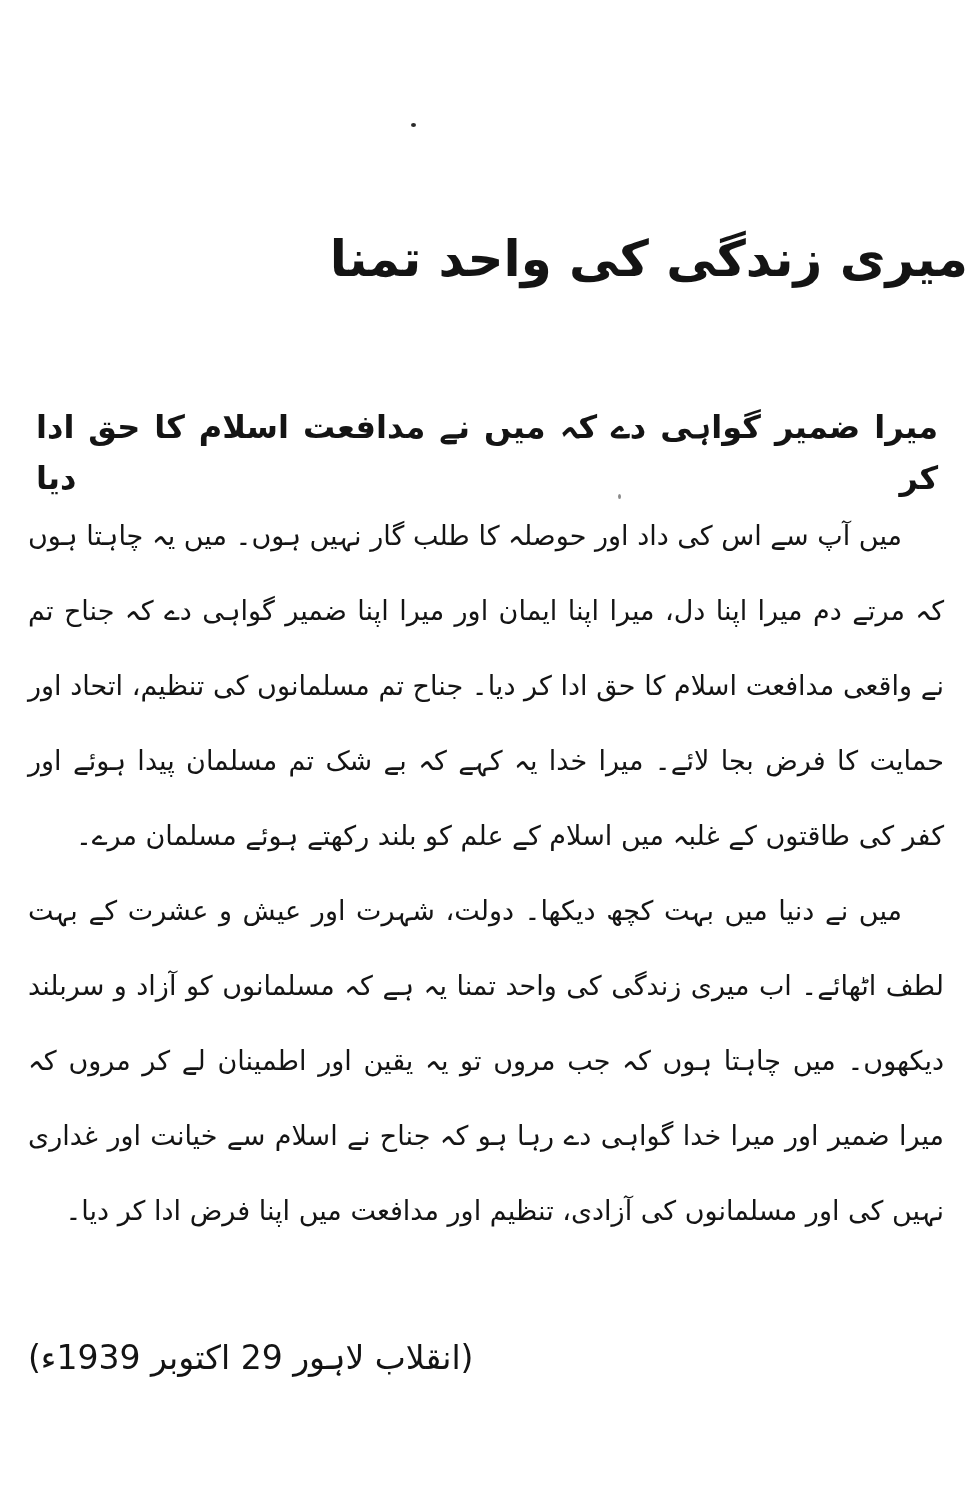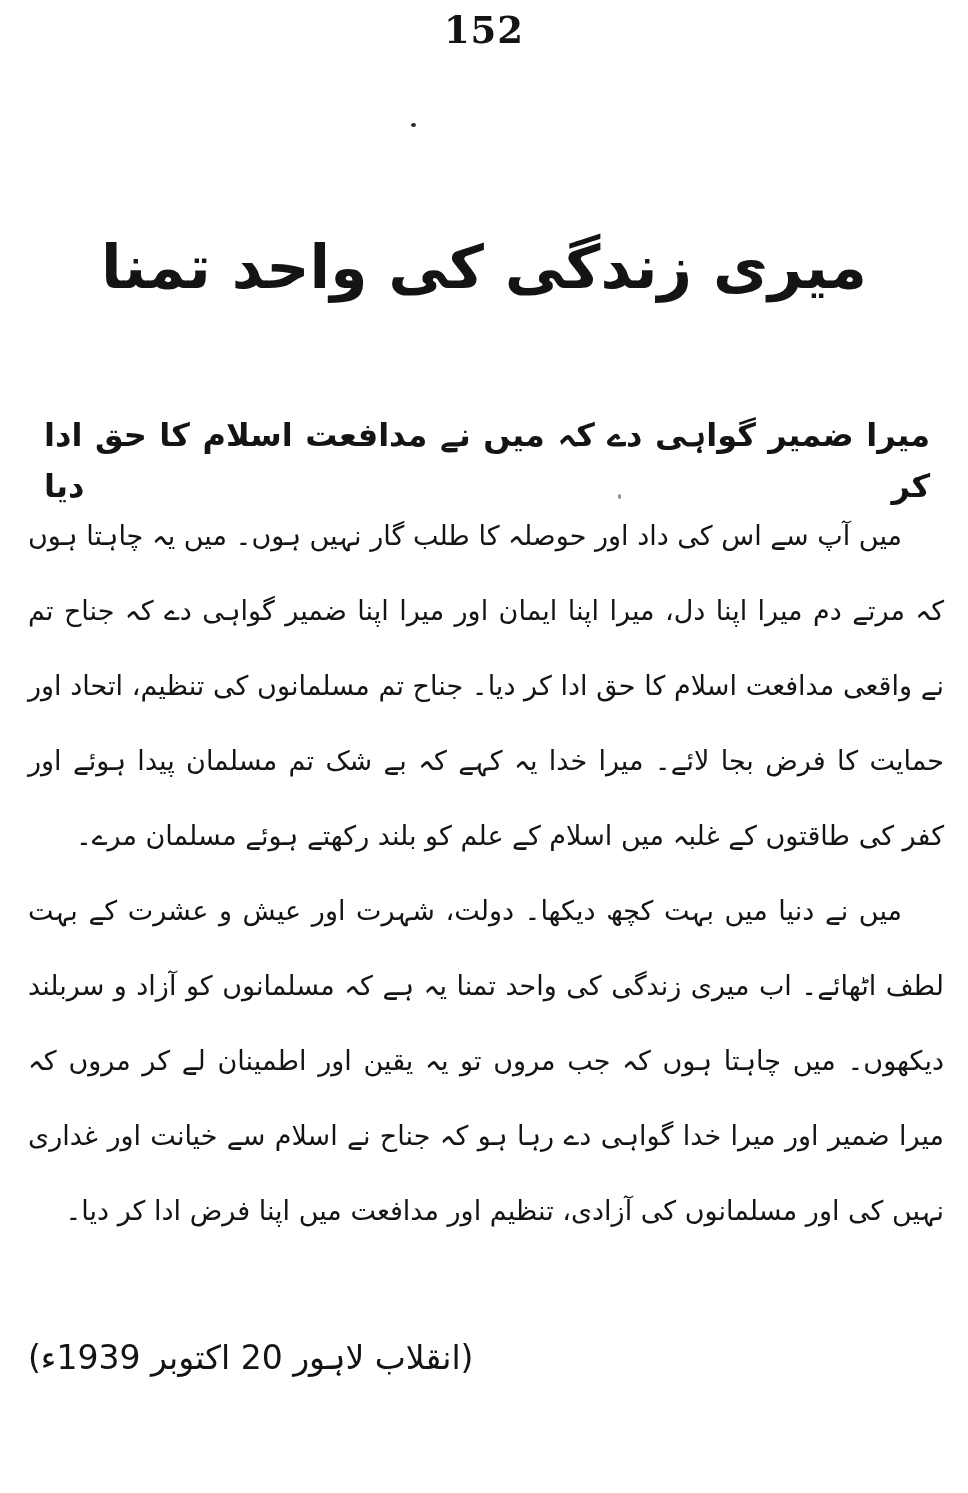--- a/index.html
+++ b/index.html
@@ -26,32 +26,32 @@
     font-weight: bold;
     font-size: 37px;
     letter-spacing: 1px;
   }
   .title {
     position: absolute;
     top: 222px;
     left: 0;
     right: 0;
     margin: 0;
-    text-align: center;
+    text-align: right;
     direction: rtl;
-    font-size: 60px;
+    font-size: 50px;
     font-weight: bold;
     line-height: 1.5;
   }
   .heading {
     position: absolute;
     top: 398px;
     left: 32px;
     right: 26px;
-    margin: 12px;
+    margin: 4px;
     direction: rtl;
     font-size: 32px;
     font-weight: bold;
     line-height: 1.6;
     text-align: justify;
     text-align-last: justify;
   }
   .body-text {
     position: absolute;
     top: 498px;
@@ -81,29 +81,28 @@
     border-radius: 50%;
   }
   .speck.s1 { left: 411px; top: 123px; width: 5px; height: 4px; }
   .speck.s2 { left: 618px; top: 494px; width: 3px; height: 5px; opacity: .55; }
 </style>
 </head>
 <body>
 
 <div class="page">
 
-  <div class="page-number">152</div>
 
   <div class="speck s1"></div>
   <div class="speck s2"></div>
 
   <h1 class="title" dir="rtl">میری زندگی کی واحد تمنا</h1>
 
   <h2 class="heading" dir="rtl">میرا ضمیر گواہی دے کہ میں نے مدافعت اسلام کا حق ادا کر دیا</h2>
 
   <div class="body-text" dir="rtl">
     <p>میں آپ سے اس کی داد اور حوصلہ کا طلب گار نہیں ہوں۔ میں یہ چاہتا ہوں کہ مرتے دم میرا اپنا دل، میرا اپنا ایمان اور میرا اپنا ضمیر گواہی دے کہ جناح تم نے واقعی مدافعت اسلام کا حق ادا کر دیا۔ جناح تم مسلمانوں کی تنظیم، اتحاد اور حمایت کا فرض بجا لائے۔ میرا خدا یہ کہے کہ بے شک تم مسلمان پیدا ہوئے اور کفر کی طاقتوں کے غلبہ میں اسلام کے علم کو بلند رکھتے ہوئے مسلمان مرے۔</p>
     <p>میں نے دنیا میں بہت کچھ دیکھا۔ دولت، شہرت اور عیش و عشرت کے بہت لطف اٹھائے۔ اب میری زندگی کی واحد تمنا یہ ہے کہ مسلمانوں کو آزاد و سربلند دیکھوں۔ میں چاہتا ہوں کہ جب مروں تو یہ یقین اور اطمینان لے کر مروں کہ میرا ضمیر اور میرا خدا گواہی دے رہا ہو کہ جناح نے اسلام سے خیانت اور غداری نہیں کی اور مسلمانوں کی آزادی، تنظیم اور مدافعت میں اپنا فرض ادا کر دیا۔</p>
   </div>
 
-  <div class="citation" dir="rtl">(انقلاب لاہور 20 اکتوبر 1939ء)</div>
+  <div class="citation" dir="rtl">(انقلاب لاہور 29 اکتوبر 1939ء)</div>
 
 </div>
 
 </body></html>

